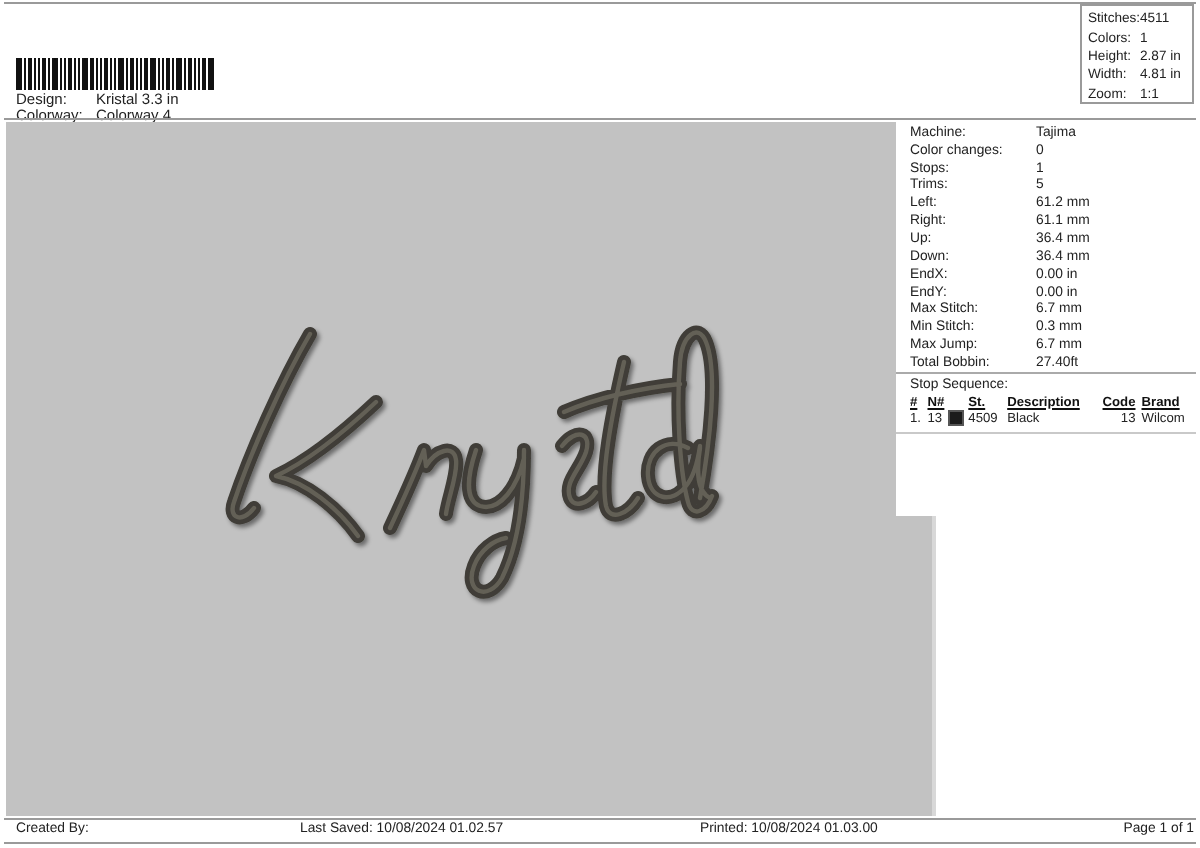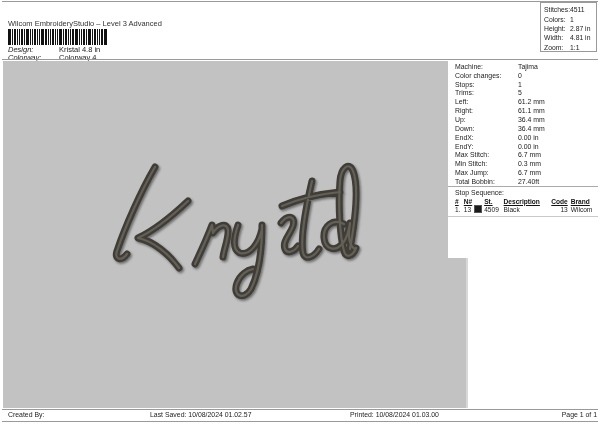--- a/index.html
+++ b/index.html
@@ -7,21 +7,21 @@
     position:relative;width:600px;height:424px;background:#ffffff;
     font-family:"Liberation Sans", sans-serif;color:#1c1c1c;overflow:hidden;
   }
   .hline{position:absolute;left:2px;right:2px;height:1px;background:#9a9a9a;}
   
   .title{position:absolute;left:8px;top:4px;font-size:11px;font-weight:bold;color:#111;}
   .subtitle{position:absolute;left:8px;top:19px;font-size:7.5px;color:#333;}
   .barcode{position:absolute;left:8px;top:29px;height:16px;display:flex;gap:1px;}
   .barcode .bar{background:#111;height:100%;}
   .meta-row{position:absolute;left:8px;font-size:7.5px;color:#222;display:flex;}
-  .meta-row .lbl{width:51px;font-style:italic;}
+  .meta-row .lbl{width:40px;}
   
   .summary-box{
     position:absolute;left:540px;top:2px;width:57px;height:50px;
     border:1px solid #9a9a9a;box-sizing:border-box;padding:2px 0 0 3px;
   }
   .summary-row{display:flex;height:9.4px;font-size:6.8px;color:#222;align-items:center;}
   .summary-row .lbl{width:26px;}
   
   .canvas{position:absolute;left:3px;top:61px;width:465px;height:347px;}
   
@@ -51,21 +51,20 @@
   .emb-dark{fill:none;stroke-width:7;stroke-linecap:round;stroke-linejoin:round;}
   .emb-light{fill:none;stroke:#6d695e;stroke-width:2.2;stroke-linecap:round;stroke-linejoin:round;opacity:.8;}
 </style>
 </head>
 <body>
 
 <div class="page">
 
   <div class="hline" style="top:1px;"></div>
 
-  <div class="subtitle">Wilcom EmbroideryStudio – Level 3 Advanced</div>
   <div class="barcode">
       <div class="bar" style="width: 3px;"></div>
       <div class="bar" style="width: 1px;"></div>
       <div class="bar" style="width: 2px;"></div>
       <div class="bar" style="width: 1px;"></div>
       <div class="bar" style="width: 1px;"></div>
       <div class="bar" style="width: 2px;"></div>
       <div class="bar" style="width: 1px;"></div>
       <div class="bar" style="width: 3px;"></div>
       <div class="bar" style="width: 1px;"></div>
@@ -95,21 +94,21 @@
       <div class="bar" style="width: 1px;"></div>
       <div class="bar" style="width: 2px;"></div>
       <div class="bar" style="width: 1px;"></div>
       <div class="bar" style="width: 1px;"></div>
       <div class="bar" style="width: 2px;"></div>
       <div class="bar" style="width: 3px;"></div>
     </div>
 
   <div class="meta-row" style="top:45px;">
     <span class="lbl">Design:</span>
-    <span>Kristal 4.8 in</span>
+    <span>Kristal 3.3 in</span>
   </div>
   <div class="meta-row" style="top:53px;">
     <span class="lbl">Colorway:</span>
     <span>Colorway 4</span>
   </div>
 
   <div class="summary-box">
     <div class="summary-row">
         <span class="lbl">Stitches:</span>
         <span>4511</span>

